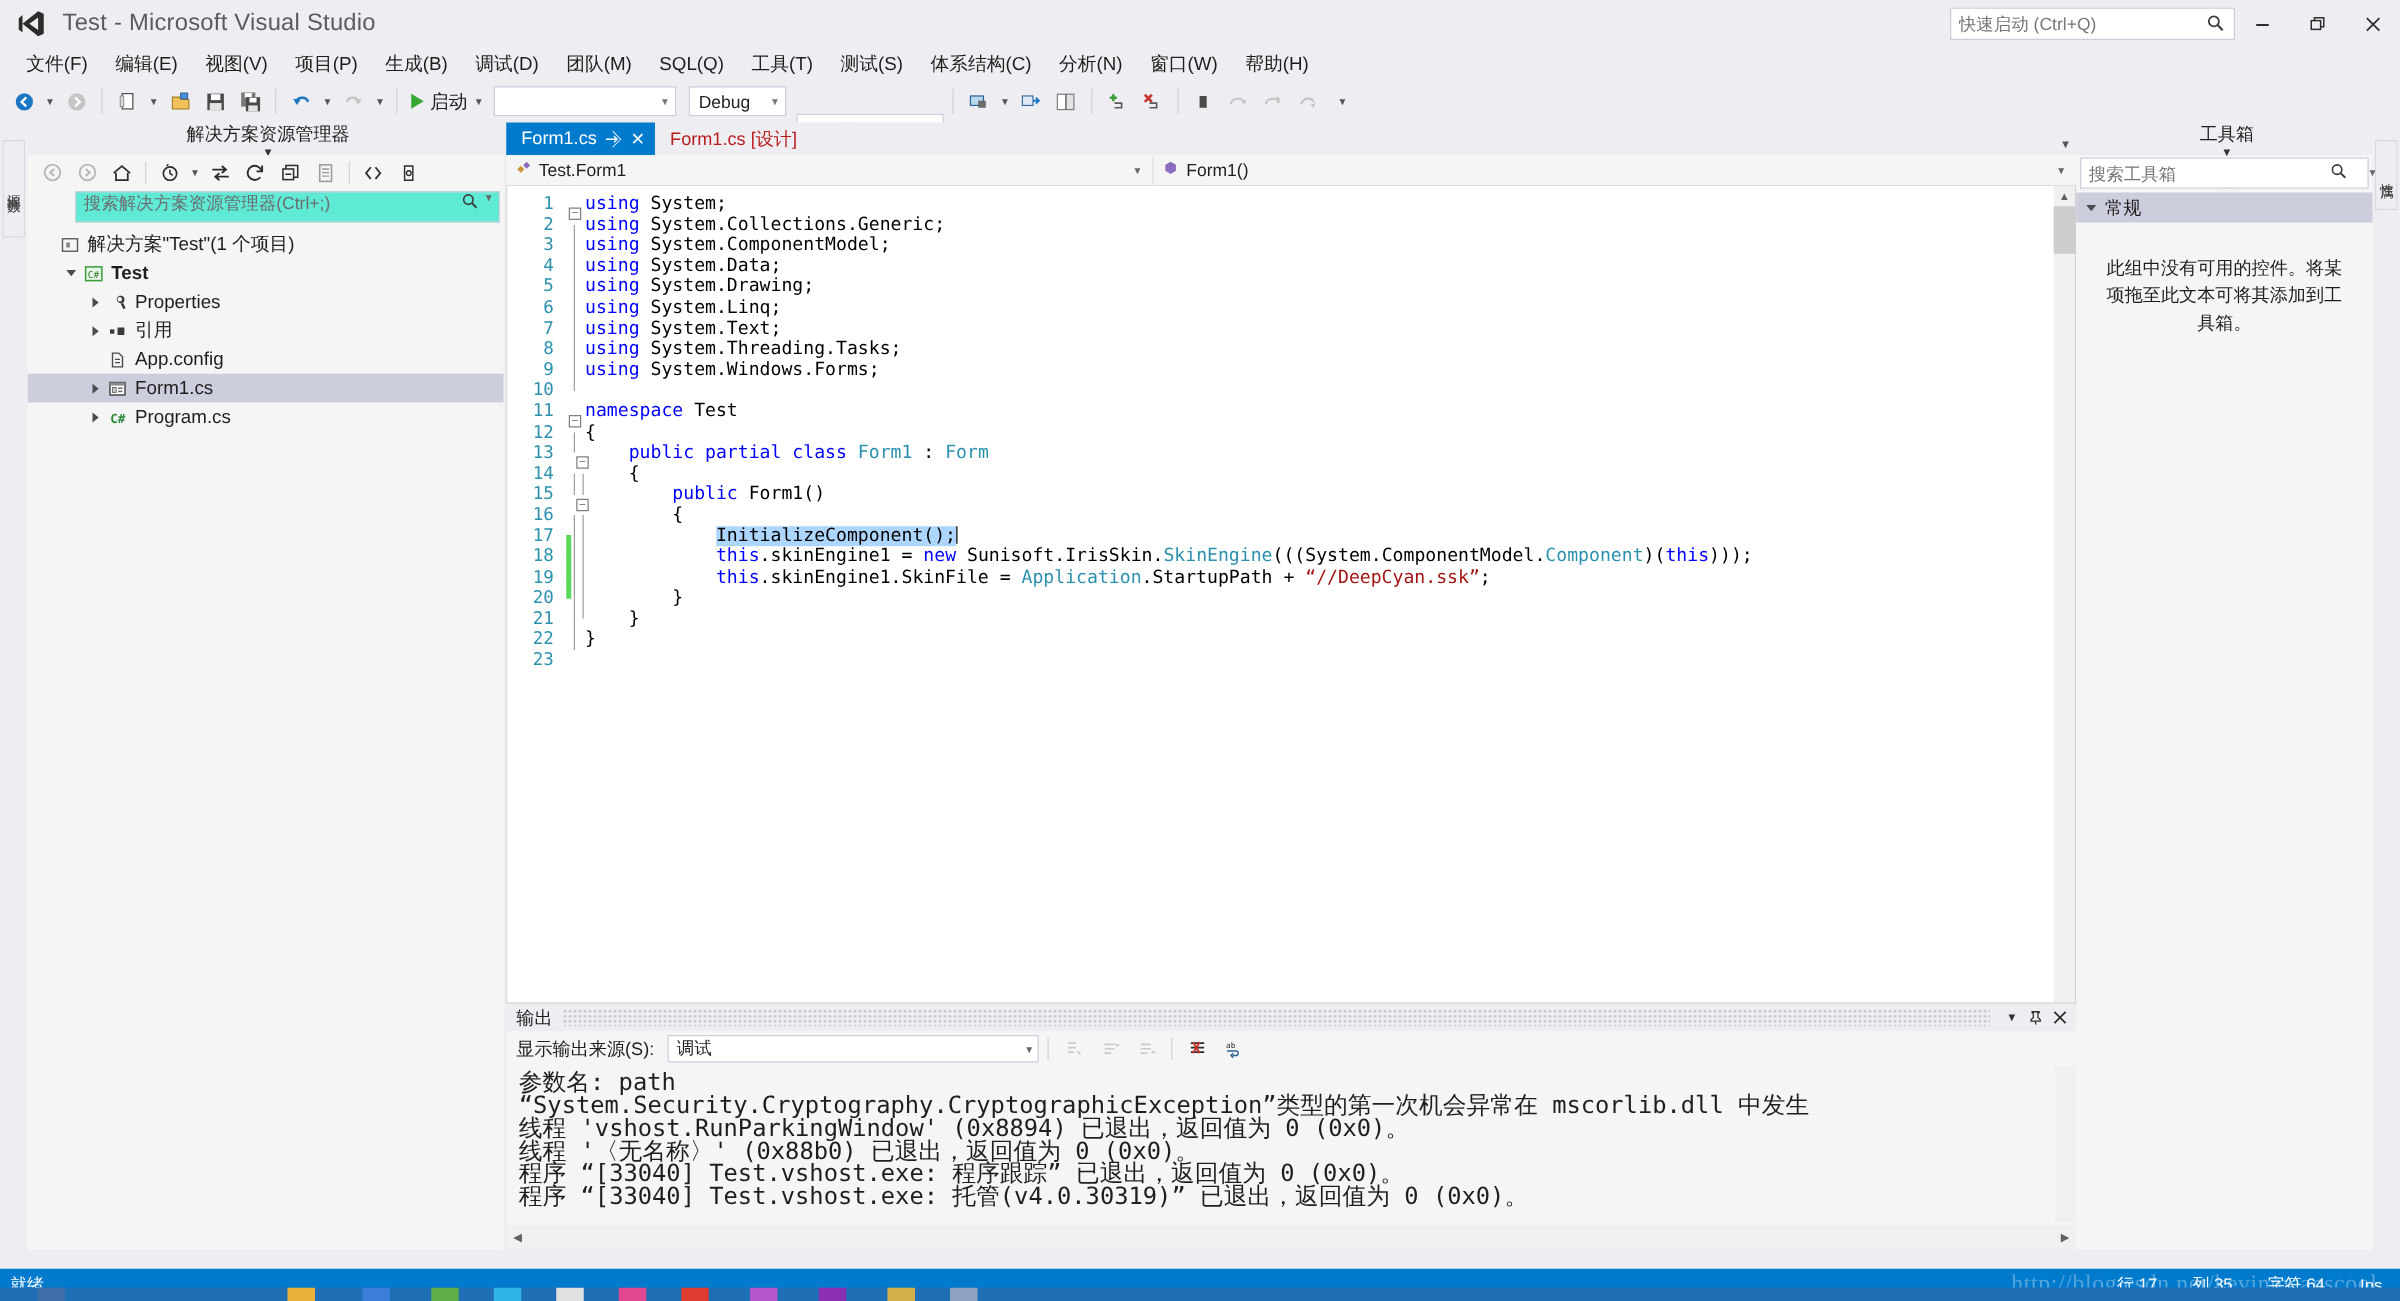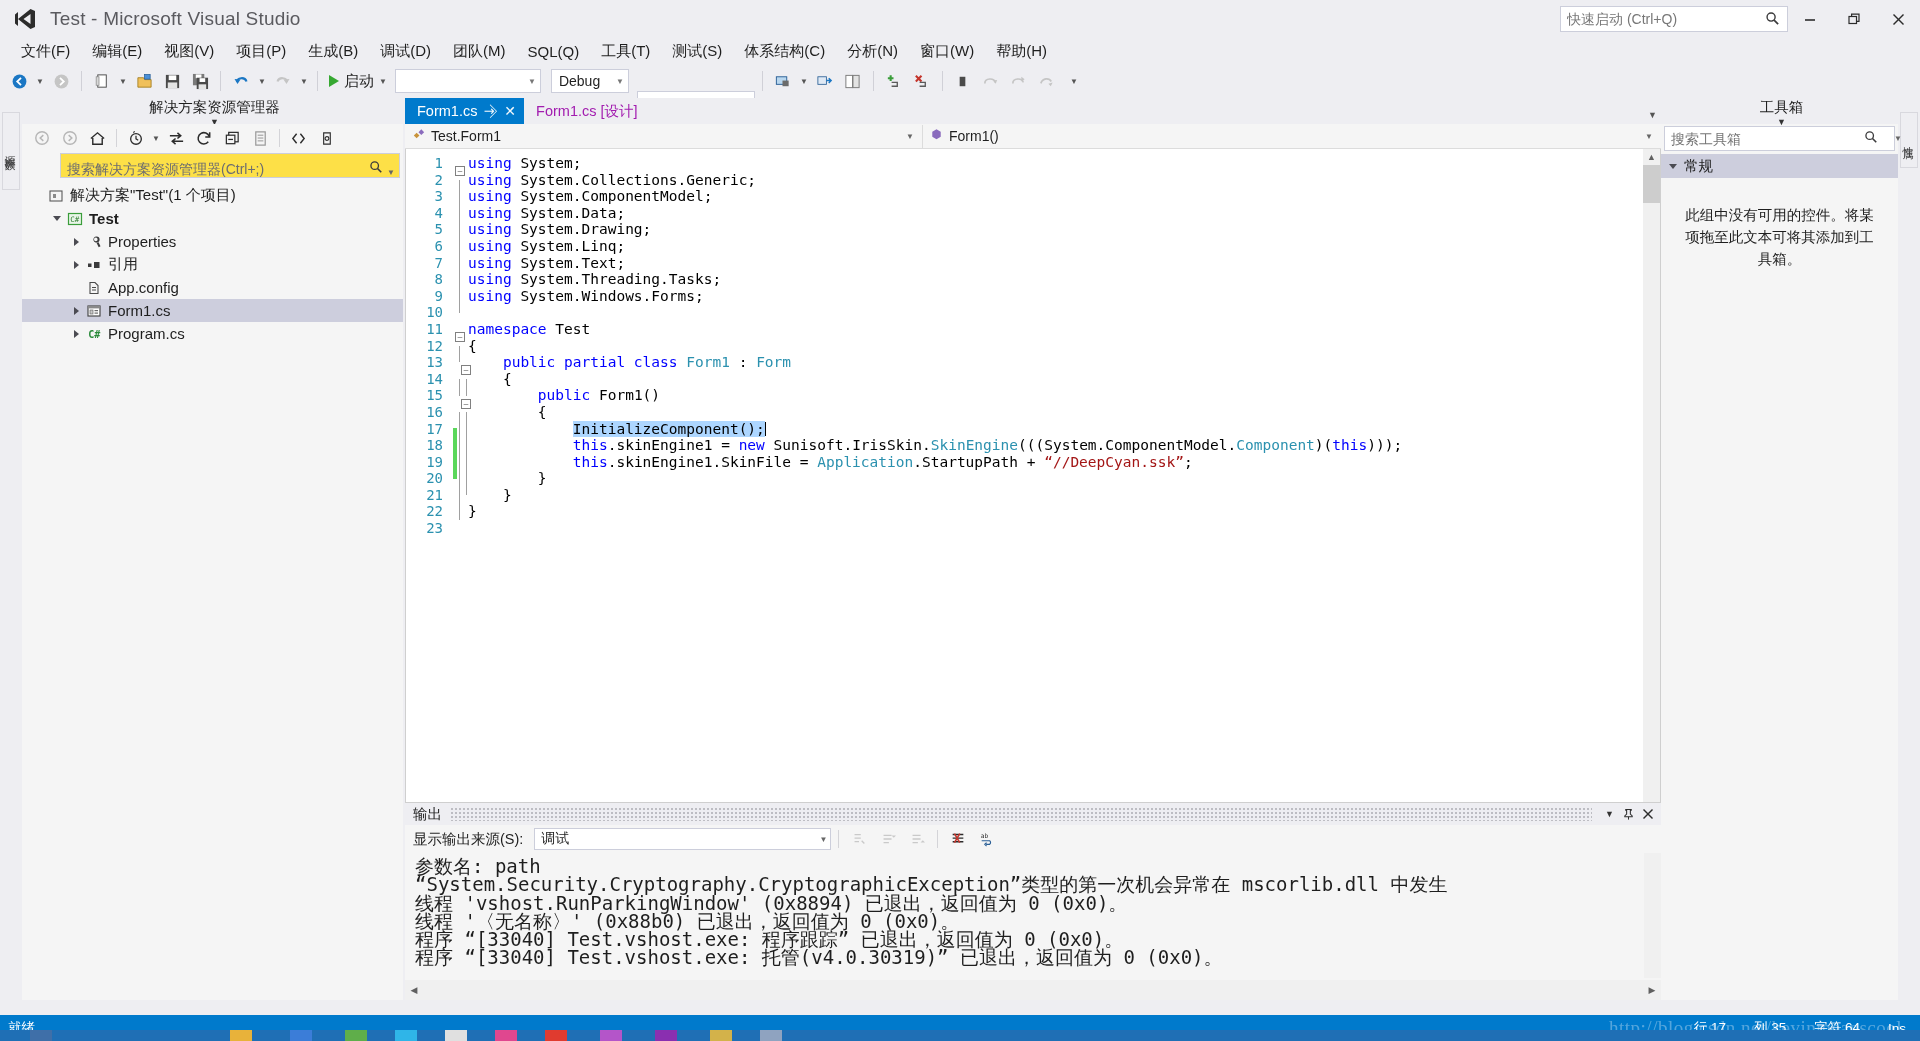--- a/index.html
+++ b/index.html
@@ -77,37 +77,37 @@
   .solexp { position: absolute; left: 22px; top: 0; width: 381px; bottom: 0; background: #f5f5f5; display: flex; flex-direction: column; }
   .panel-header { height: 26px; display: flex; align-items: center; padding: 0 4px 0 8px; background: #eeeef2; flex-direction: column; }
   .panel-title { font-size: 14.5px; color: #1e1e1e; white-space: nowrap; }
   .dotted-fill { flex: 1; height: 14px; margin: 0 8px;
     background-image: radial-gradient(#b4b4bb 1px, transparent 1px);
     background-size: 4px 4px; background-position: 0 4px; opacity:.85; }
   .hdr-btn { width: 19px; height: 19px; display: flex; align-items: center; justify-content: center; cursor: default; }
   .se-toolbar { height: 28px; display: flex; align-items: center; padding-left: 6px; gap: 1px; background: #f5f5f5; }
   .se-btn { width: 27px; height: 24px; display: flex; align-items: center; justify-content: center; cursor: default; }
   .se-sep { width: 1px; height: 18px; background: #d4d4d8; margin: 0 4px; }
-  .se-search { height: 25px; margin: 1px 3px 3px 38px; background: #fde047; border: 1px solid #cccedb; display: flex; align-items: flex-end; padding: 0 4px 0 6px; }
+  .se-search { height: 25px; margin: 1px 3px 3px 38px; background: #5eead4; border: 1px solid #cccedb; display: flex; align-items: flex-start; padding: 0 4px 0 6px; }
   .se-search input { border: none; outline: none; flex: 1; font-size: 14px; color: #6d6d70; background: transparent; font-family: "Liberation Sans", sans-serif; }
   .se-search input::placeholder { color: #6d6d70; }
   .tree { flex: 1; padding-top: 3px; font-size: 15px; overflow: hidden; }
   .trow { height: 23px; display: flex; align-items: center; cursor: default; white-space: nowrap; }
   .trow.selected { background: #cdcedd; }
   .twist { width: 16px; display: flex; align-items: center; justify-content: center; }
   .tri-r { width: 0; height: 0; border-left: 5px solid #4b4b52; border-top: 4px solid transparent; border-bottom: 4px solid transparent; }
   .tri-d { width: 0; height: 0; border-top: 5px solid #4b4b52; border-left: 4px solid transparent; border-right: 4px solid transparent; }
   .ticon { width: 20px; display: flex; align-items: center; justify-content: center; }
   .tlabel { padding-left: 4px; }
   .tlabel.bold { font-weight: bold; }
 
   
   .editor-area { position: absolute; left: 405px; top: 0; right: 259px; bottom: 0; }
   .tabstrip { height: 26px; background: #eeeef2; display: flex; align-items: flex-end; position: relative; }
-  .doc-tab { height: 26px; display: flex; align-items: center; padding: 0 8px 0 12px; font-size: 14.5px; color: #a21caf; cursor: default; }
+  .doc-tab { height: 26px; display: flex; align-items: center; padding: 0 8px 0 12px; font-size: 14.5px; color: #b91c1c; cursor: default; }
   .doc-tab.active { background: #007acc; color: #fff; }
   .tab-pin { margin-left: 8px; font-size: 13px; opacity: .95; }
   .tab-close { margin-left: 8px; font-size: 14px; opacity: .95; }
   .tabstrip-overflow { position: absolute; right: 4px; bottom: 4px; font-size: 9px; color: #555; }
   .navbar-row { height: 25px; background: #f5f5f5; display: flex; align-items: center; border-bottom: 1px solid #dcdcdc; justify-content: space-between; }
   .navcombo { height: 23px; display: flex; align-items: center; padding: 0 4px 0 6px; font-size: 14px; background: #f5f5f5; cursor: default; }
   .navcombo .nc-arrow { margin-left: auto; font-size: 8px; color: #666; padding-right: 4px; }
   .nav-left { width: 518px; border-right: 1px solid #dcdcdc; }
   .nav-right { flex: 1; }
 

